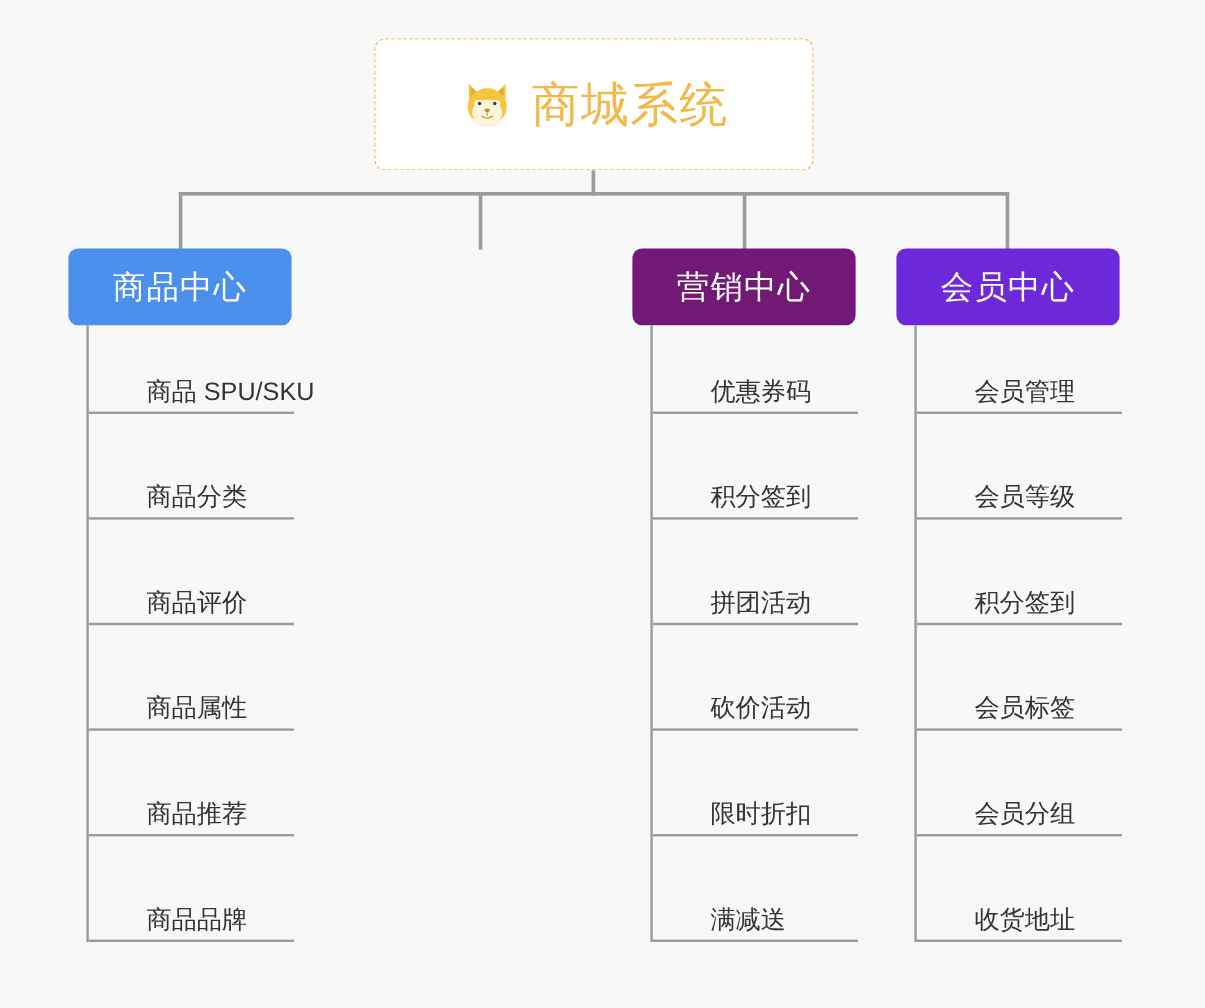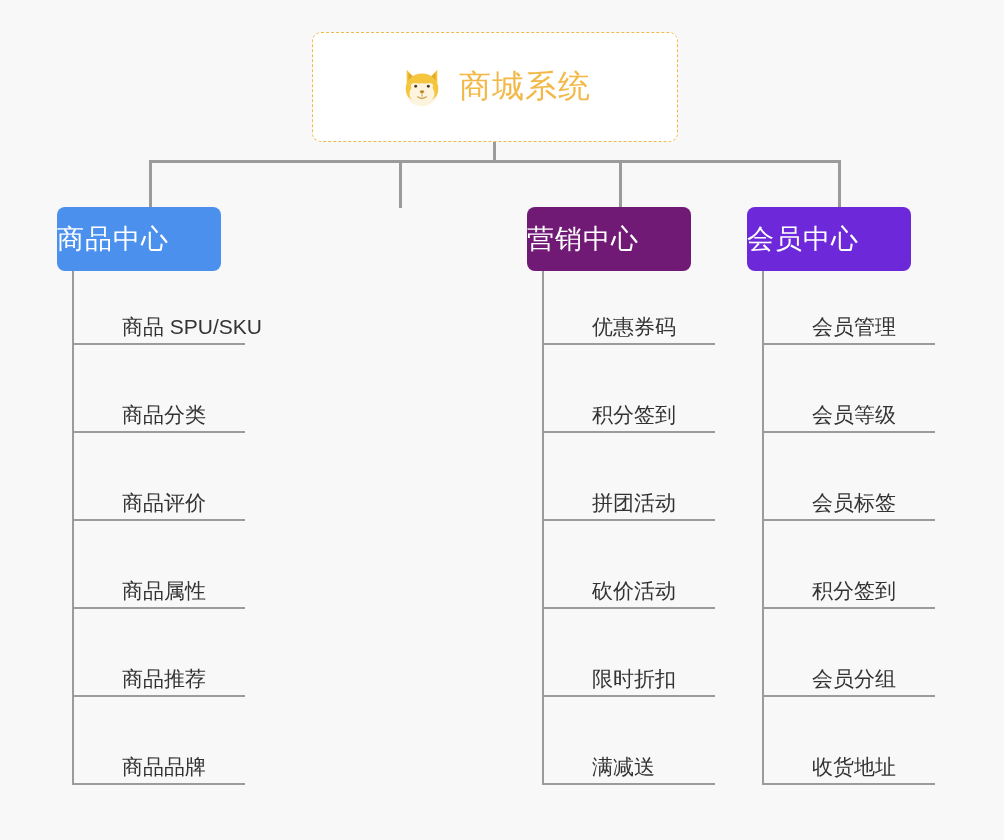--- a/index.html
+++ b/index.html
@@ -38,21 +38,21 @@
   }
   .root-emoji {
     font-size: 40px;
     line-height: 1;
     display: block;
     width: 46px;
     height: 46px;
   }
   .root-emoji svg { display: block; }
   .root-title {
-    font-size: 32px;
+    font-size: 40px;
     color: #f2b949;
     letter-spacing: 1px;
     white-space: nowrap;
   }
 
   
   .conn-stem {
     position: absolute;
     left: 493px;
     top: 142px;
@@ -77,27 +77,27 @@
   }
 
   
   .column {
     position: absolute;
     top: 207px;
     width: 188px;
   }
 
   .col-header {
-    width: 164px;
+    width: 186px;
     height: 64px;
     border-radius: 8px;
     box-sizing: border-box;
     display: flex;
     align-items: center;
-    justify-content: flex-start;
+    justify-content: center;
     color: #ffffff;
     font-size: 27px;
     letter-spacing: 1px;
     white-space: nowrap;
   }
 
   
   .leaf-list {
     margin-left: 15px;
     border-left: 2.5px solid #9b9b9b;
@@ -214,26 +214,26 @@
       <span>会员中心</span>
     </div>
     <div class="leaf-list">
       <div class="leaf-item">
           <span class="leaf-label">会员管理</span>
         </div>
       <div class="leaf-item">
           <span class="leaf-label">会员等级</span>
         </div>
       <div class="leaf-item">
+          <span class="leaf-label">积分签到</span>
+        </div>
+      <div class="leaf-item">
           <span class="leaf-label">会员标签</span>
         </div>
       <div class="leaf-item">
-          <span class="leaf-label">积分签到</span>
-        </div>
-      <div class="leaf-item">
           <span class="leaf-label">会员分组</span>
         </div>
       <div class="leaf-item">
           <span class="leaf-label">收货地址</span>
         </div>
     </div>
   </div>
 
 </div>
 

